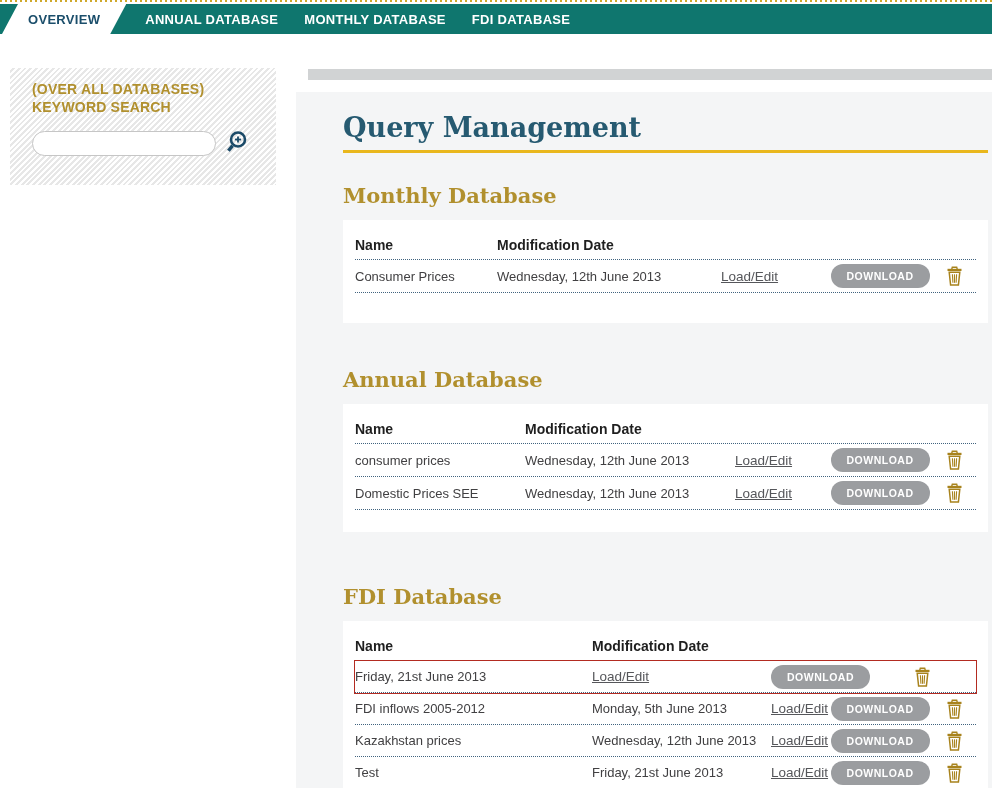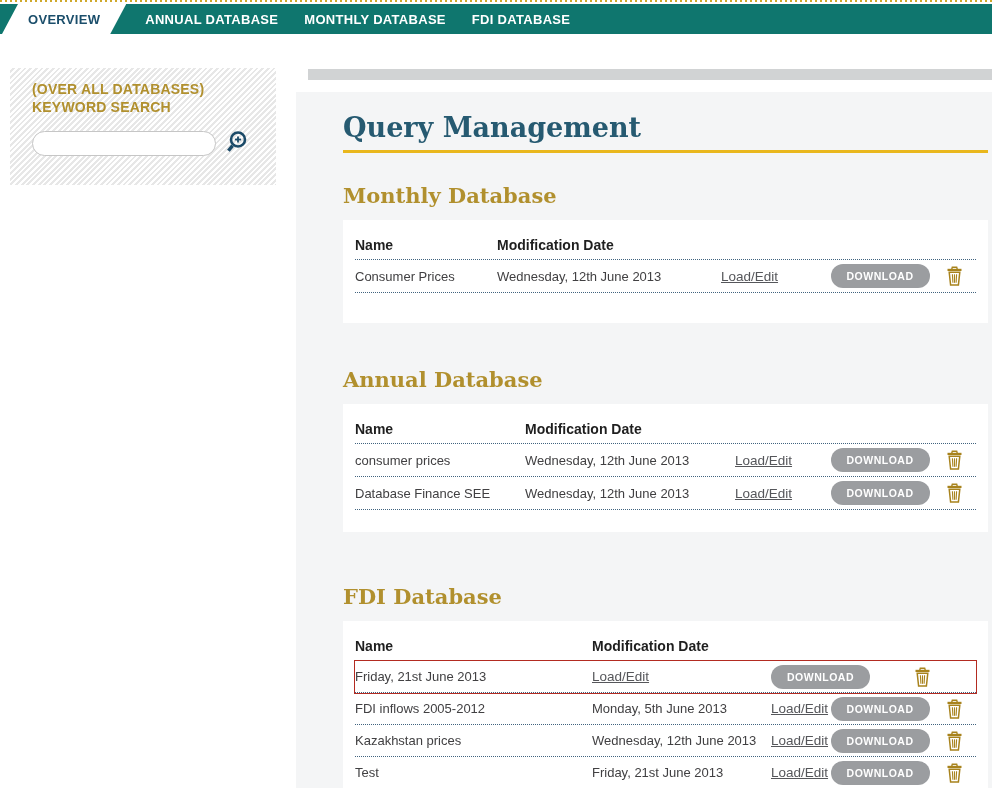--- a/index.html
+++ b/index.html
@@ -156,21 +156,21 @@
             <path d="M5.8 3.2 L6.3 1.2 L10.7 1.2 L11.2 3.2" stroke-width="1.4"></path>
             <line x1="1.5" y1="3.9" x2="15.5" y2="3.9" stroke-width="2.2"></line>
             <path d="M3.2 6.2 L4.6 19 L12.4 19 L13.8 6.2 Z" stroke-width="1.5"></path>
             <line x1="6.4" y1="8.3" x2="6.9" y2="16.8" stroke-width="1.1"></line>
             <line x1="8.5" y1="8.3" x2="8.5" y2="16.8" stroke-width="1.1"></line>
             <line x1="10.6" y1="8.3" x2="10.1" y2="16.8" stroke-width="1.1"></line>
           </svg>
         </div>
       </div>
       <div class="trow grid-a">
-        <div class="td">Database Finance SEE</div>
+        <div class="td">Domestic Prices SEE</div>
         <div class="td">Wednesday, 12th June 2013</div>
         <a class="loadedit">Load/Edit</a>
         <div class="btncell">
             <button class="dl">DOWNLOAD</button>
           </div>
         <div class="trashcell">
           <svg width="17" height="20" viewBox="0 0 17 20" fill="none" stroke="#a8831d">
             <path d="M5.8 3.2 L6.3 1.2 L10.7 1.2 L11.2 3.2" stroke-width="1.4"></path>
             <line x1="1.5" y1="3.9" x2="15.5" y2="3.9" stroke-width="2.2"></line>
             <path d="M3.2 6.2 L4.6 19 L12.4 19 L13.8 6.2 Z" stroke-width="1.5"></path>

